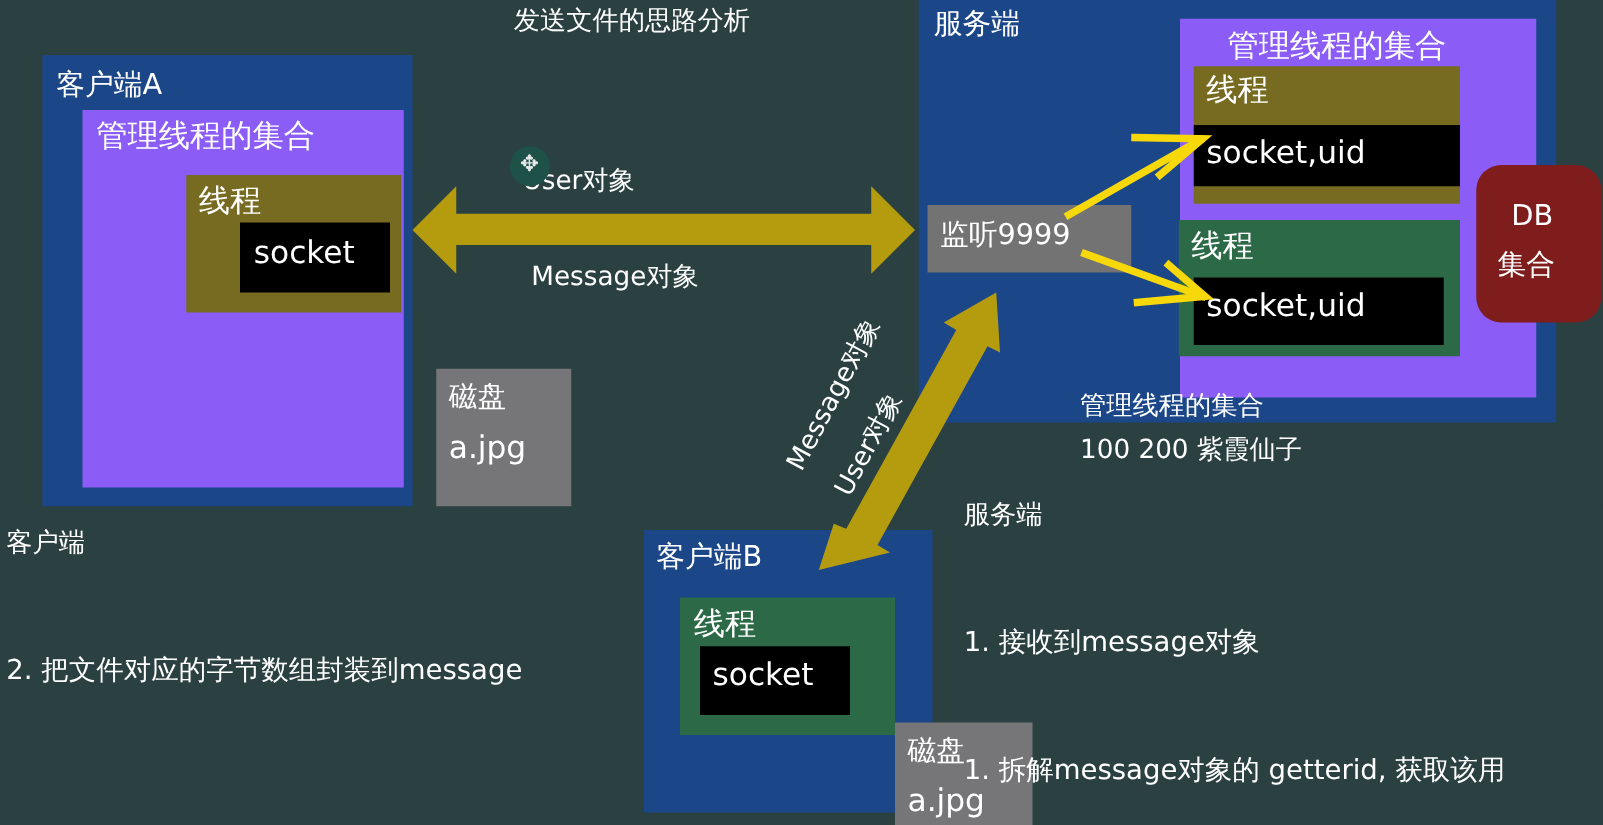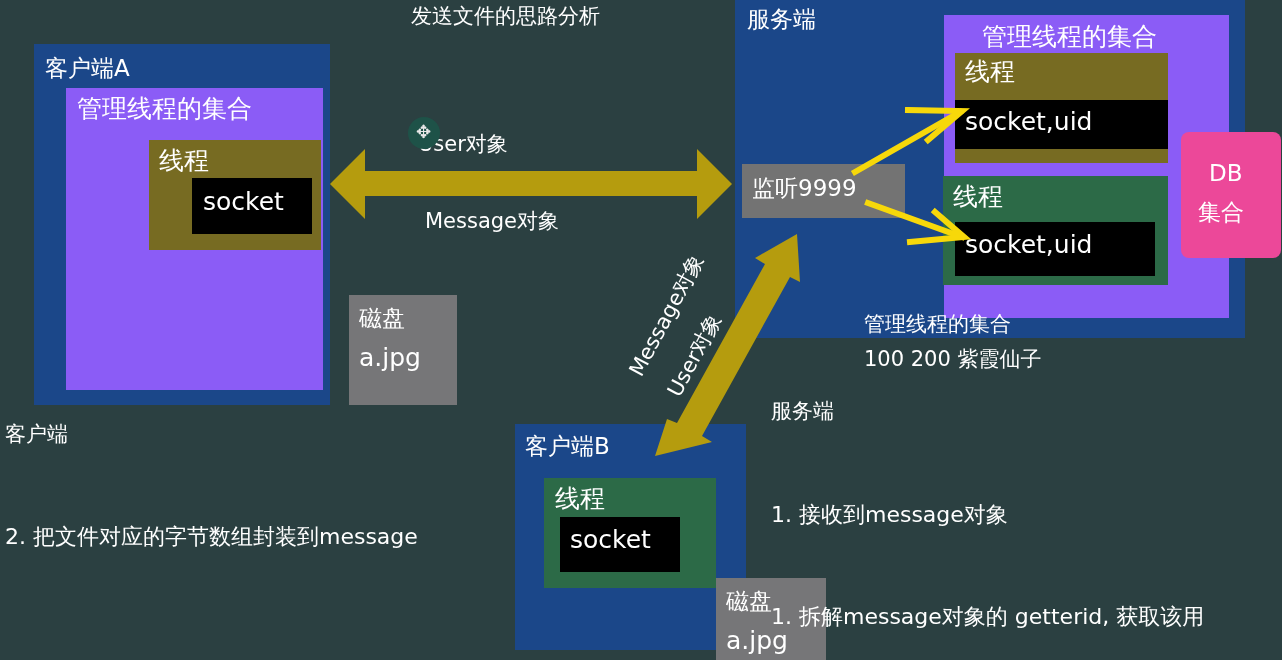--- a/index.html
+++ b/index.html
@@ -10,21 +10,21 @@
     color: #ffffff;
   }
   .abs { position: absolute; box-sizing: border-box; }
   .blue { background: #1b4789; }
   .gray { background: #8b5cf6; }
   .olive { background: #776b22; }
   .green { background: #2c6a47; }
   .black { background: #000000; text-align: center; }
   .red { background: #737373; }
   .disk { background: #767678; }
-  .db { background: #ec4899; border-radius: 8px; }
+  .db { background: #7f1d1d; border-radius: 20px; }
   .t { position: absolute; white-space: nowrap; line-height: 1; }
   .lbl26 { font-size: 25px; }
   .lbl24 { font-size: 23px; }
   .lbl22 { font-size: 21px; }
   .notes { position: absolute; font-size: 22px; line-height: 34px; white-space: pre; }
   svg { position: absolute; left: 0; top: 0; }
 </style>
 </head>
 <body>
 

